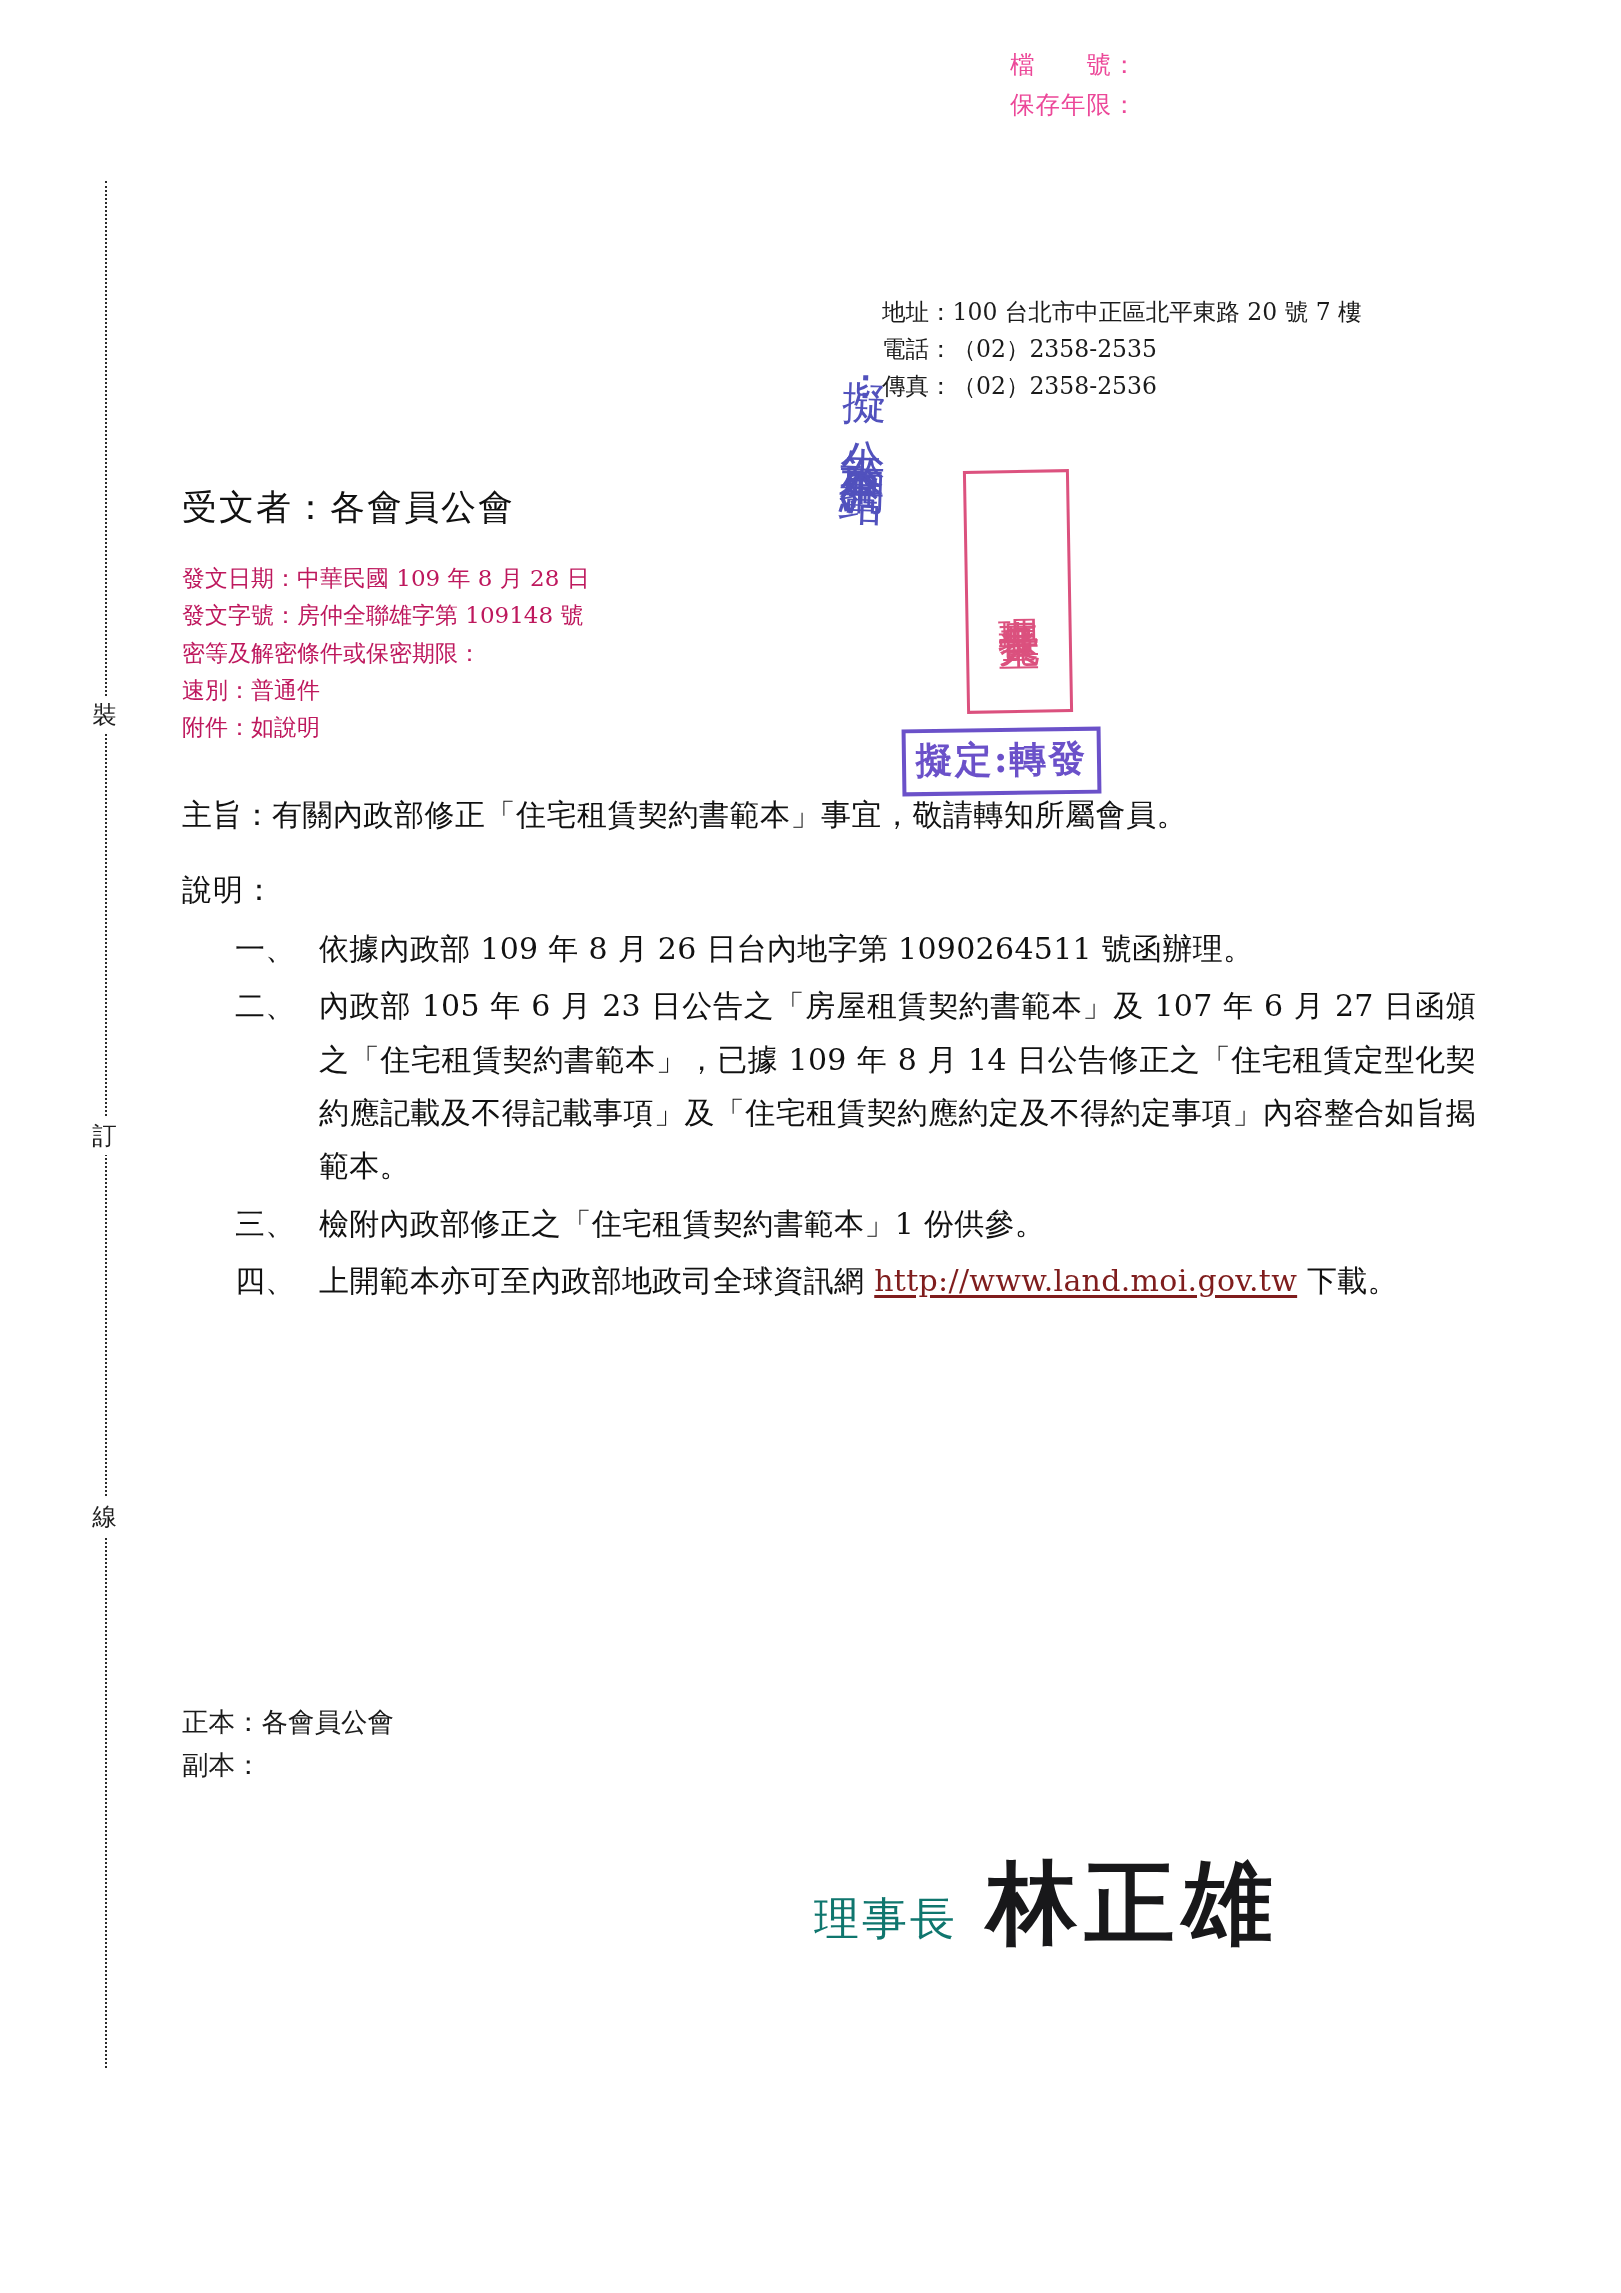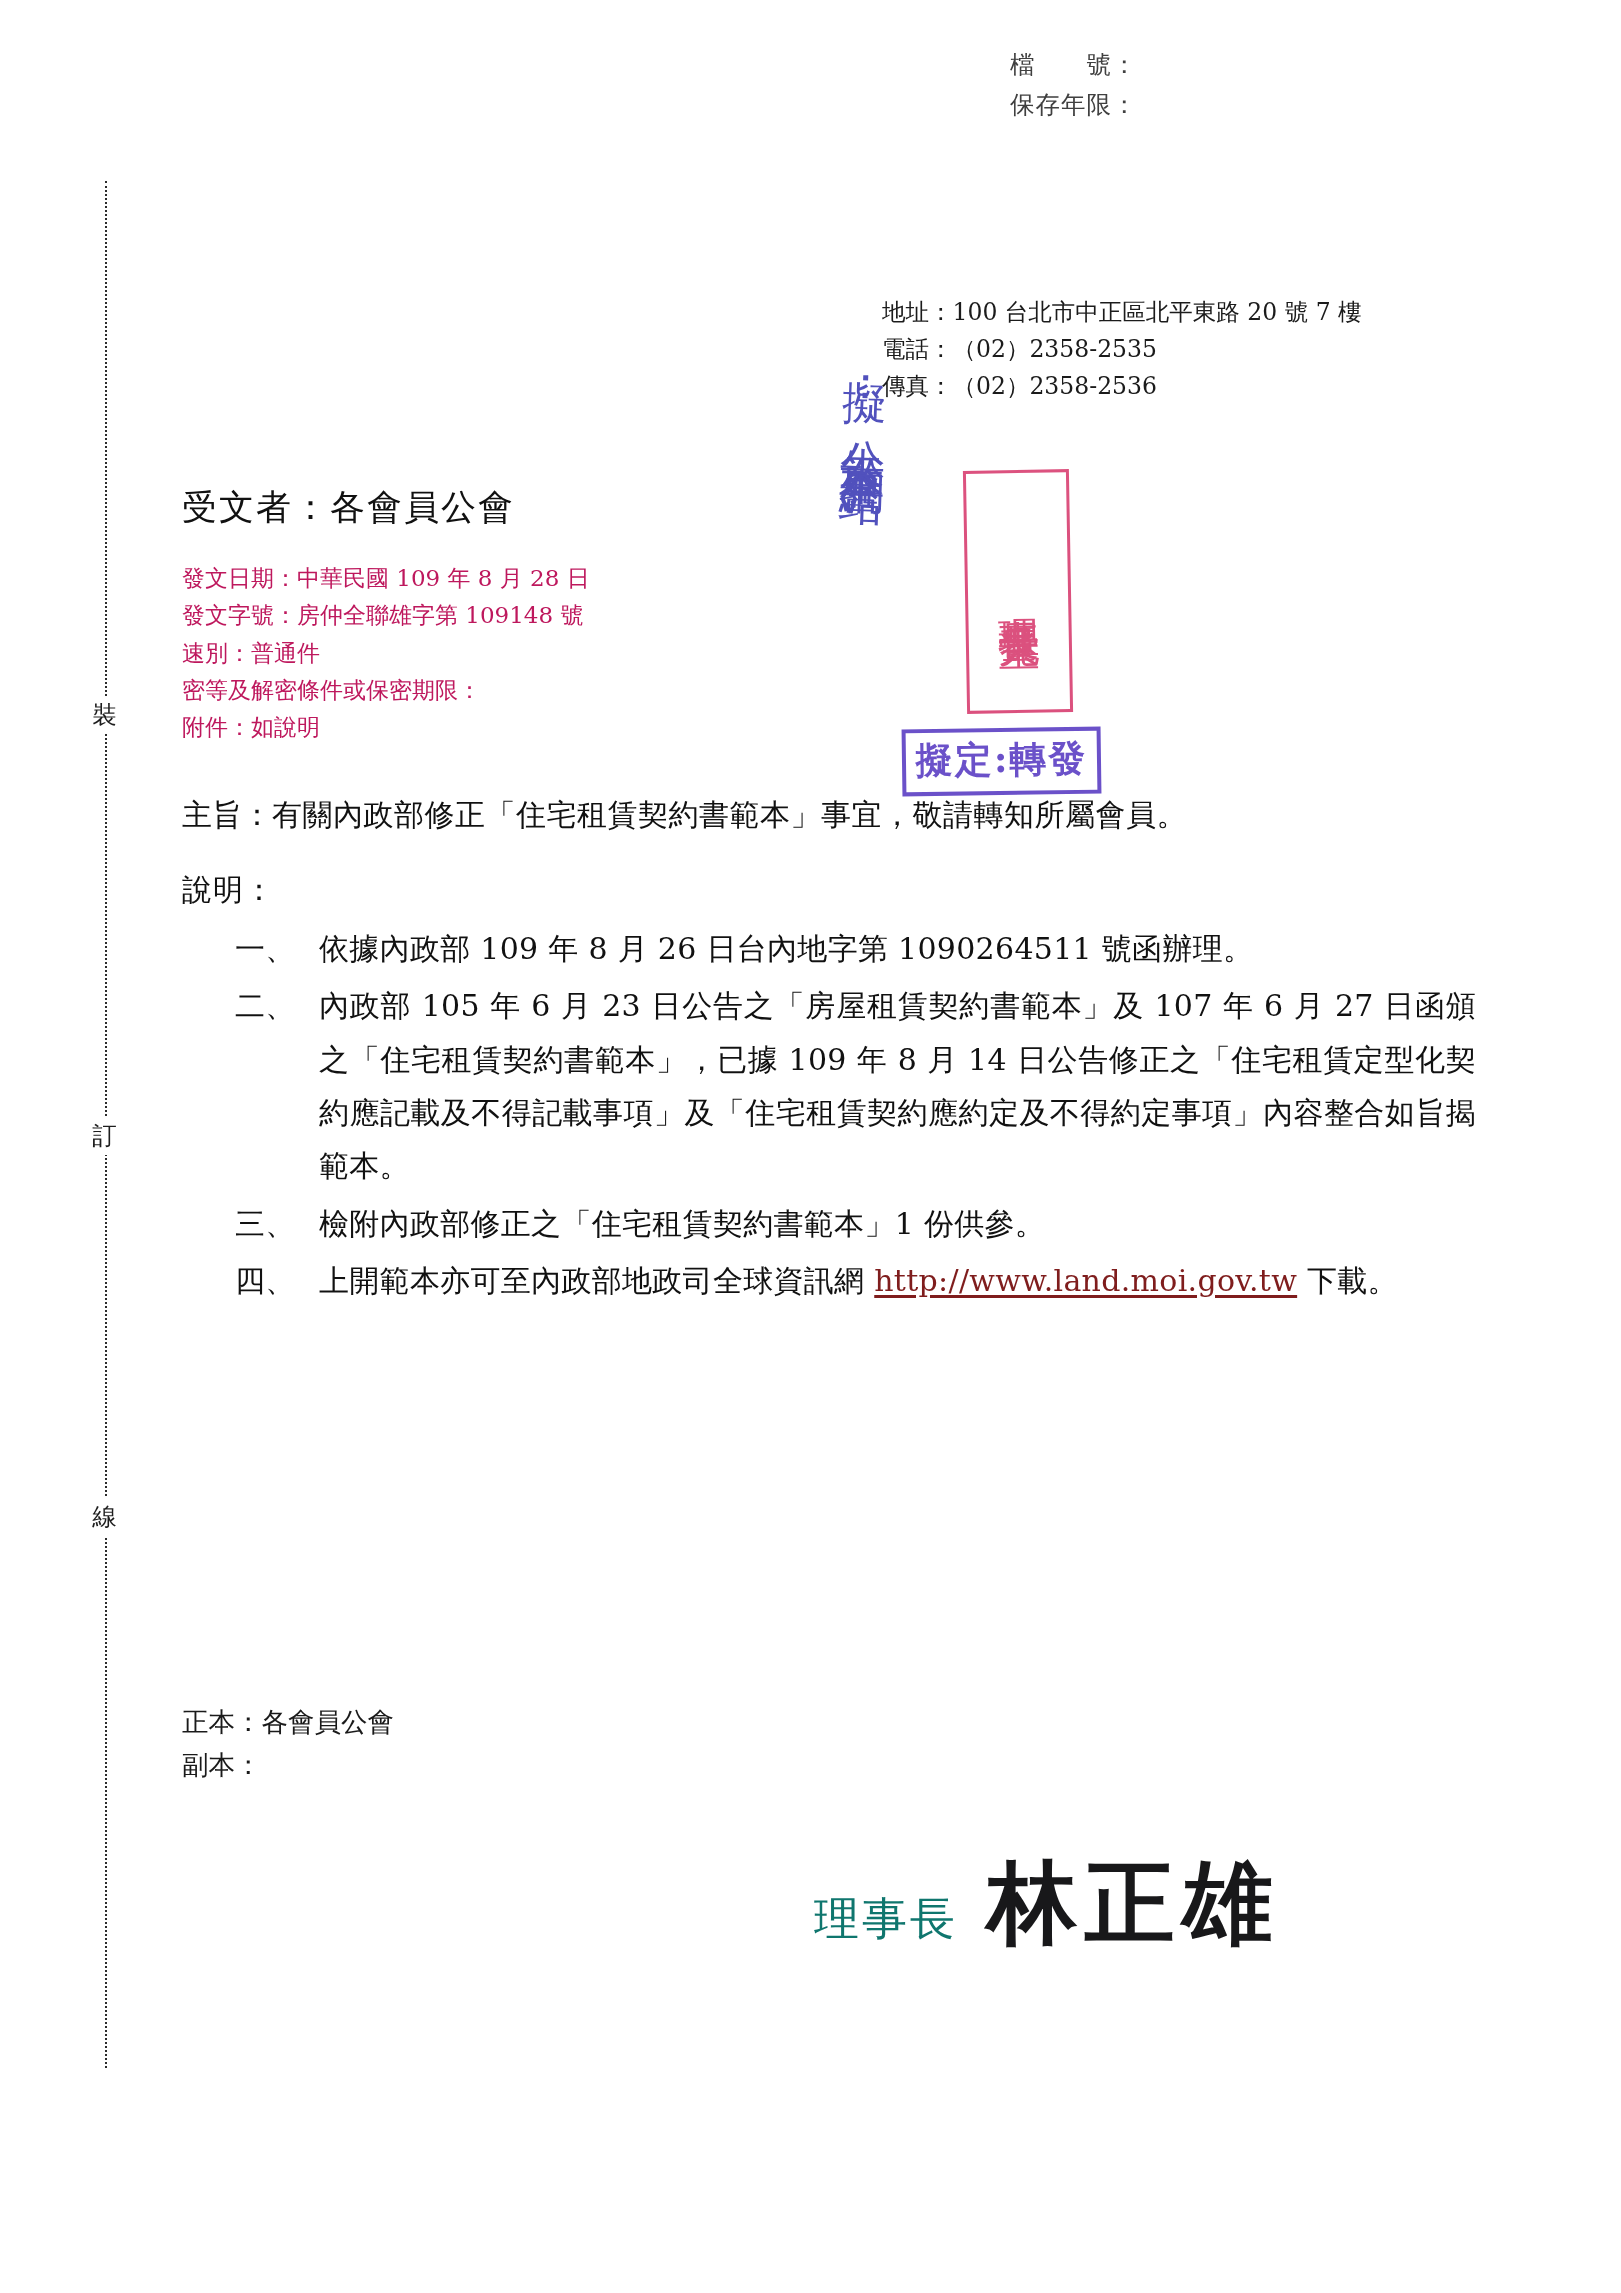--- a/index.html
+++ b/index.html
@@ -47,21 +47,21 @@
   .bm-3 { top: 1498px; }
 
   
   .archive-block {
     position: absolute;
     left: 1010px;
     top: 45px;
     font-size: 24.5px;
     line-height: 1.62;
     letter-spacing: 1px;
-    color: #404040;
+    color: #ec4899;
   }
   .archive-row { white-space: pre; }
 
   
   .masthead {
     position: absolute;
     left: 192px;
     top: 206px;
     font-size: 43px;
     letter-spacing: 2.5px;
@@ -283,22 +283,22 @@
 
   <div class="stamp-purple">擬定:轉發</div>
 
   <div class="recipient">
     <span>受文者：</span><span>各會員公會</span>
   </div>
 
   <div class="meta-block">
     <div>發文日期：中華民國 109 年 8 月 28 日</div>
     <div>發文字號：房仲全聯雄字第 109148 號</div>
+    <div>密等及解密條件或保密期限：</div>
     <div>速別：普通件</div>
-    <div>密等及解密條件或保密期限：</div>
     <div>附件：如說明</div>
   </div>
 
   <div class="body-block">
 
     <div class="subject-row">
       <span class="subject-label">主旨：</span>
       <span class="subject-text">有關內政部修正「住宅租賃契約書範本」事宜，敬請轉知所屬會員。</span>
     </div>
 

